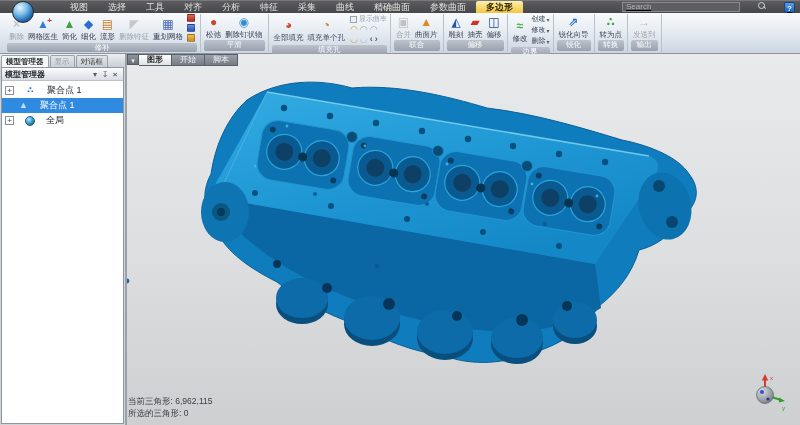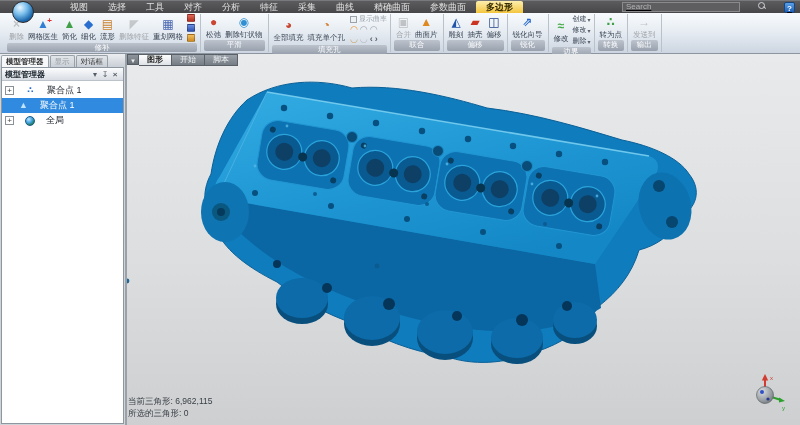--- a/index.html
+++ b/index.html
@@ -280,49 +280,49 @@
           <span class="ric ic-offset"></span>
           <span class="rlb">偏移</span>
           </div>
       </div>
       <div class="rlabel">偏移</div>
     </div>
 
     <div class="rgroup">
       <div class="ritems">
         <div class="rbtn">
-          <span class="ric ic-sharpen"></span>
-          <span class="rlb">锐化向导</span>
-          </div>
-      </div>
-      <div class="rlabel">锐化</div>
-    </div>
-
-    <div class="rgroup">
-      <div class="ritems">
-        <div class="rbtn">
           <span class="ric ic-boundary"></span>
           <span class="rlb">修改</span>
           </div>
         <div class="menucol">
           <div class="mrow">
             <span>创建</span>
               <span class="caret"></span>
             </div>
           <div class="mrow">
             <span>修改</span>
               <span class="caret"></span>
             </div>
           <div class="mrow">
             <span>删除</span>
               <span class="caret"></span>
             </div>
         </div>
       </div>
       <div class="rlabel">边界</div>
+    </div>
+
+    <div class="rgroup">
+      <div class="ritems">
+        <div class="rbtn">
+          <span class="ric ic-sharpen"></span>
+          <span class="rlb">锐化向导</span>
+          </div>
+      </div>
+      <div class="rlabel">锐化</div>
     </div>
 
     <div class="rgroup">
       <div class="ritems">
         <div class="rbtn">
           <span class="ric ic-topoints"></span>
           <span class="rlb">转为点</span>
           </div>
       </div>
       <div class="rlabel">转换</div>

